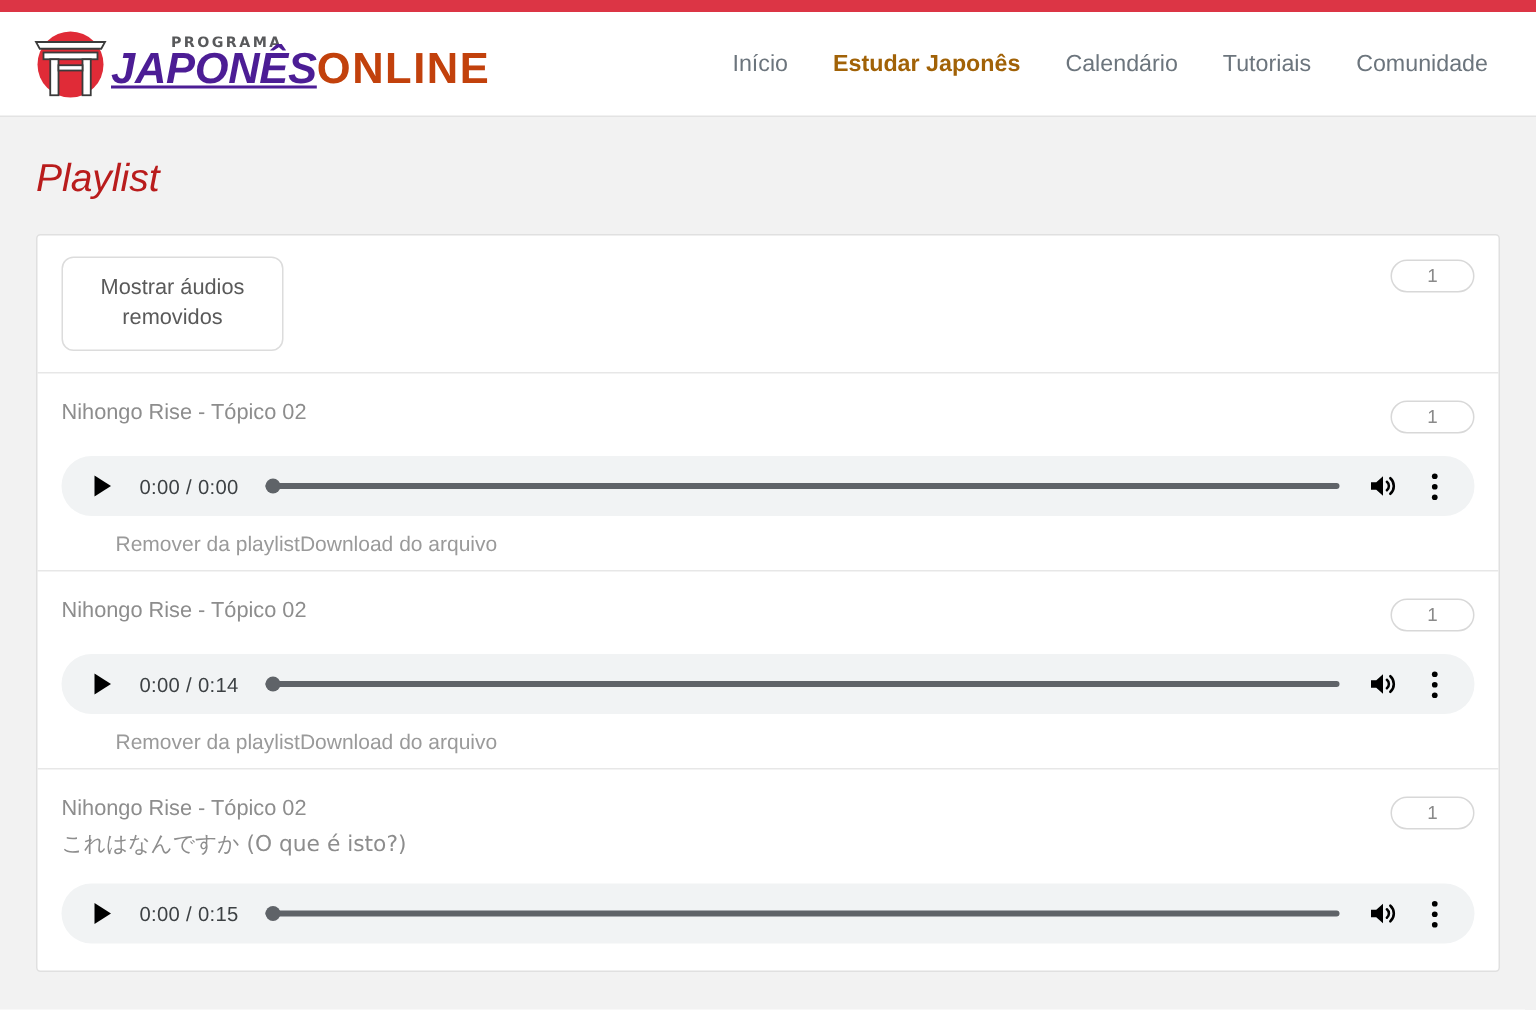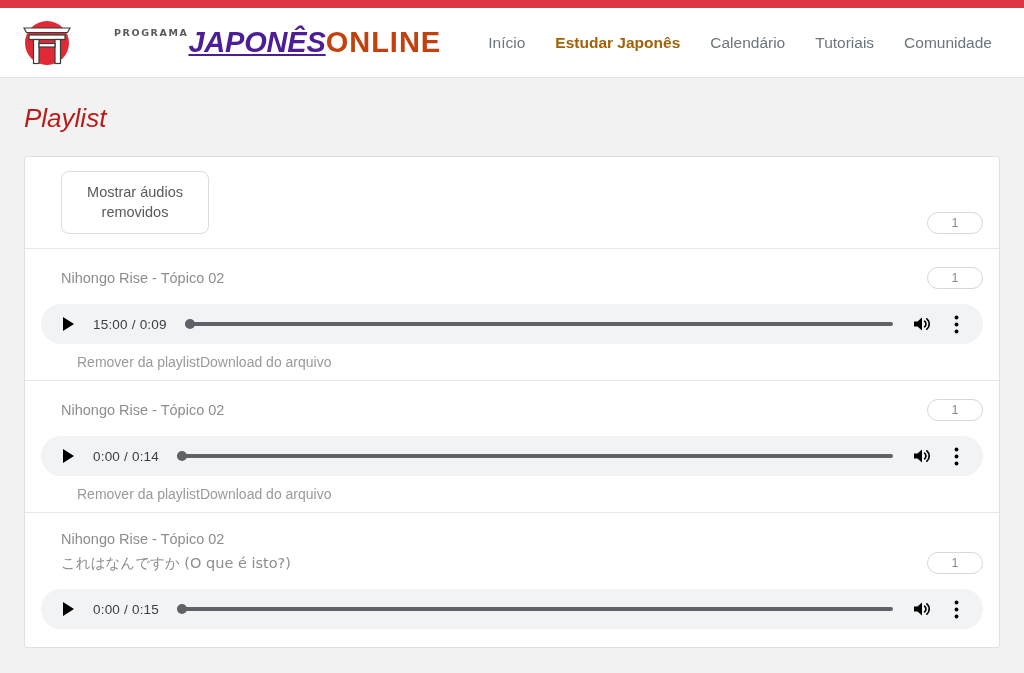--- a/index.html
+++ b/index.html
@@ -47,21 +47,21 @@
   .logo-disc {
     position: absolute;
     left: 5px; top: 4px;
     width: 44px; height: 44px;
     border-radius: 50%;
     background: #e02b37;
   }
   .torii { position: absolute; left: 0; top: 2px; }
   .brand-text {
     display: flex;
-    flex-direction: row;
+    flex-direction: column;
     justify-content: center;
     line-height: 1;
     margin-left: -2px;
   }
   .brand-programa {
     font-size: 9.5px;
     font-weight: bold;
     letter-spacing: 1.6px;
     color: #58595b;
     margin-left: 40px;
@@ -118,23 +118,22 @@
   }
   .card-row {
     padding: 16px 16px 10px 16px;
     border-bottom: 1px solid #e7e7e7;
     position: relative;
   }
   .card-row:last-child { border-bottom: none; }
 
   .row-top {
     display: flex;
-    align-items: flex-end;
+    align-items: flex-start;
     justify-content: space-between;
-    margin-left: 20px;
   }
 
   
   .toggle-row {
     padding: 14px 16px 14px 16px;
   }
   .btn-toggle {
     background: #fff;
     border: 1px solid #dcdcdc;
     border-radius: 8px;
@@ -305,21 +304,21 @@
         </div>
         <div class="badge">1</div>
       </div>
 
       <div class="player">
         <button class="play-btn">
           <svg width="15" height="16" viewBox="0 0 15 16" aria-hidden="true">
               <path d="M2 1 L13 8 L2 15 Z" fill="#000"></path>
             </svg>
         </button>
-        <span class="time">15:00 / 0:09</span>
+        <span class="time">0:00 / 0:00</span>
         <div class="track">
           <div class="track-line"></div>
           <div class="track-knob"></div>
         </div>
         <button class="vol-btn">
           <svg width="20" height="18" viewBox="0 0 20 18" aria-hidden="true">
             <path d="M2 6.5 H5.5 L10 2.5 V15.5 L5.5 11.5 H2 Z" fill="#000"></path>
             <path d="M12.6 6.2 a3.6 3.6 0 0 1 0 5.6" stroke="#000" stroke-width="1.7" fill="none" stroke-linecap="round"></path>
             <path d="M14.9 3.8 a7 7 0 0 1 0 10.4" stroke="#000" stroke-width="1.7" fill="none" stroke-linecap="round"></path>
           </svg>

